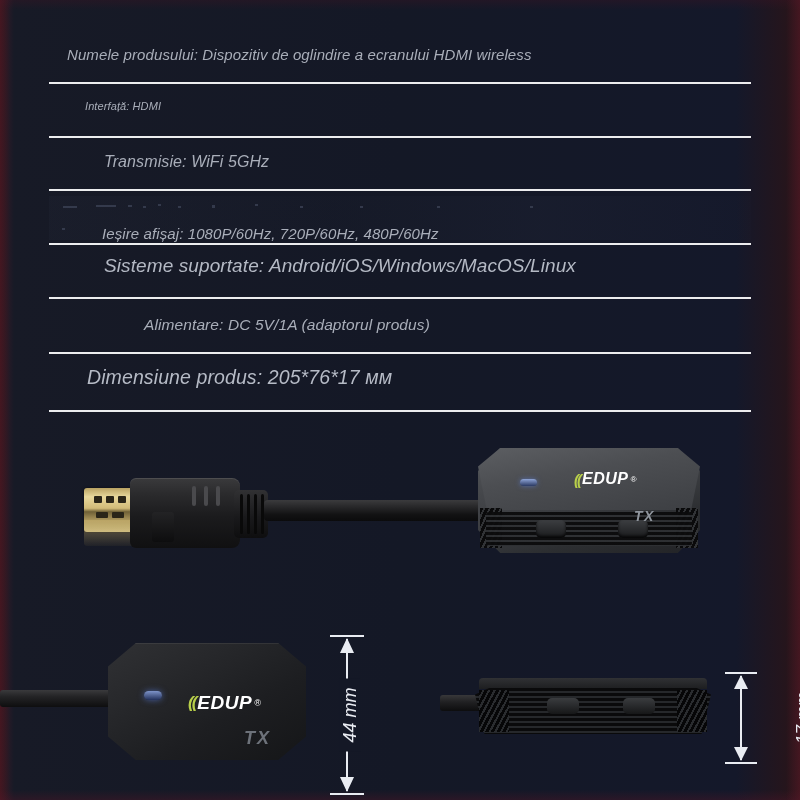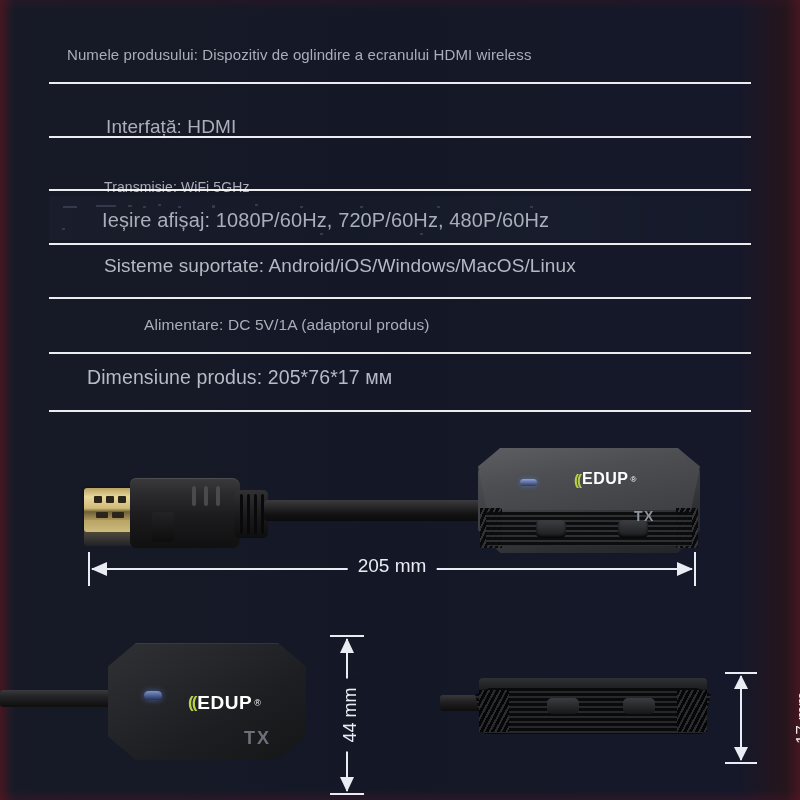--- a/index.html
+++ b/index.html
@@ -7,38 +7,39 @@
     width:800px;height:800px;overflow:hidden;
     background:#141824;
     font-family:"Liberation Sans", sans-serif;
     position:relative;
   }
   #page{
     position:absolute;inset:0;
     background:
       linear-gradient(90deg,#2a1418 0px,#171a26 10px,#141826 50%,#14182a 92%,#2a1418 800px),
       #141826;
+    font-style: italic;
   }
   
   .edge-tint{position:absolute;inset:0;pointer-events:none;
     background:
       linear-gradient(90deg, rgba(90,25,40,.55) 0px, rgba(20,24,38,0) 14px, rgba(20,24,38,0) 786px, rgba(90,25,40,.55) 800px),
       linear-gradient(180deg, rgba(60,20,35,.35) 0px, rgba(20,24,38,0) 10px, rgba(20,24,38,0) 790px, rgba(70,22,38,.45) 800px);
   }
 
   
   .spec-table{position:absolute;left:0;top:0;width:800px;height:420px;}
   .spec-row{position:absolute;left:49px;width:702px;}
   .spec-line{position:absolute;left:49px;width:702px;height:2px;background:#ffffff;opacity:.92;}
   .spec-text{position:absolute;color:#a9aeb9;white-space:nowrap;letter-spacing:.1px;}
 
   .r1 .spec-text{left:18px;top:0;font-size:15px;}
-  .r2 .spec-text{left:36px;top:16px;font-size:19px;margin-left:21px;}
-  .r3 .spec-text{left:55px;top:0;font-size:14px;margin-top:26px;}
-  .r4 .spec-text{left:53px;top:0;font-size:20px;text-align:center;}
+  .r2 .spec-text{left:36px;top:0;font-size:11px;}
+  .r3 .spec-text{left:55px;top:0;font-size:16px;}
+  .r4 .spec-text{left:53px;top:16px;font-size:15px;text-align:center;}
   .r5 .spec-text{left:55px;top:0;font-size:19px;color:#b4b9c4;}
   .r6 .spec-text{left:95px;top:0;font-size:15.5px;}
   .r7 .spec-text{left:38px;top:0;font-size:19.5px;color:#b6bbc6;}
 
   
   .ghost{position:absolute;background:#3a4052;opacity:.85;}
   .ghost.d1{left:63px;top:206px;width:14px;height:2px;}
   .ghost.d2{left:96px;top:205px;width:20px;height:2px;}
   .ghost.d3{left:128px;top:205px;width:4px;height:2px;}
   .ghost.d4{left:143px;top:206px;width:3px;height:2px;}
@@ -274,28 +275,20 @@
     <div class="port p2"></div>
     <div class="led"></div>
   </div>
   <div class="logo logo-top">
     <span class="mark">((</span>
     <span class="word">EDUP</span>
     <span class="reg">®</span>
   </div>
   <div class="tx-label top">TX</div>
 
-  <div class="dim-h">
-    <span class="tick l"></span>
-    <span class="tick r"></span>
-    <span class="line"></span>
-    <span class="arrow l"></span>
-    <span class="arrow r"></span>
-    <span class="label">205 mm</span>
-  </div>
 
   <div class="cable-bl"></div>
   <div class="tx-front">
     <div class="shell"></div>
     <div class="led"></div>
   </div>
   <div class="logo logo-front">
     <span class="mark">((</span>
     <span class="word">EDUP</span>
     <span class="reg">®</span>

